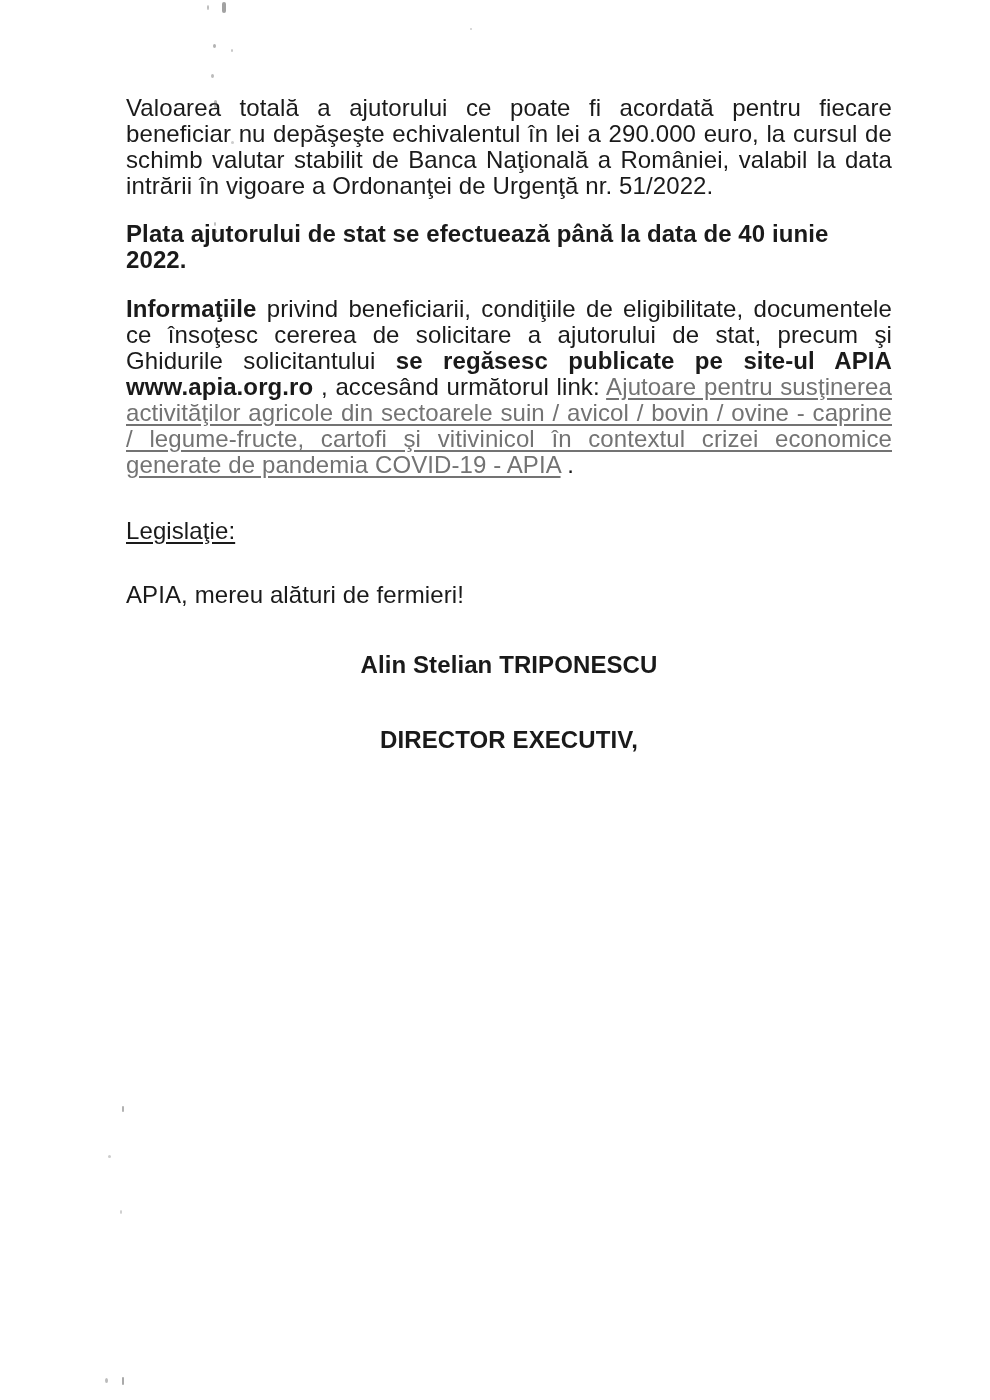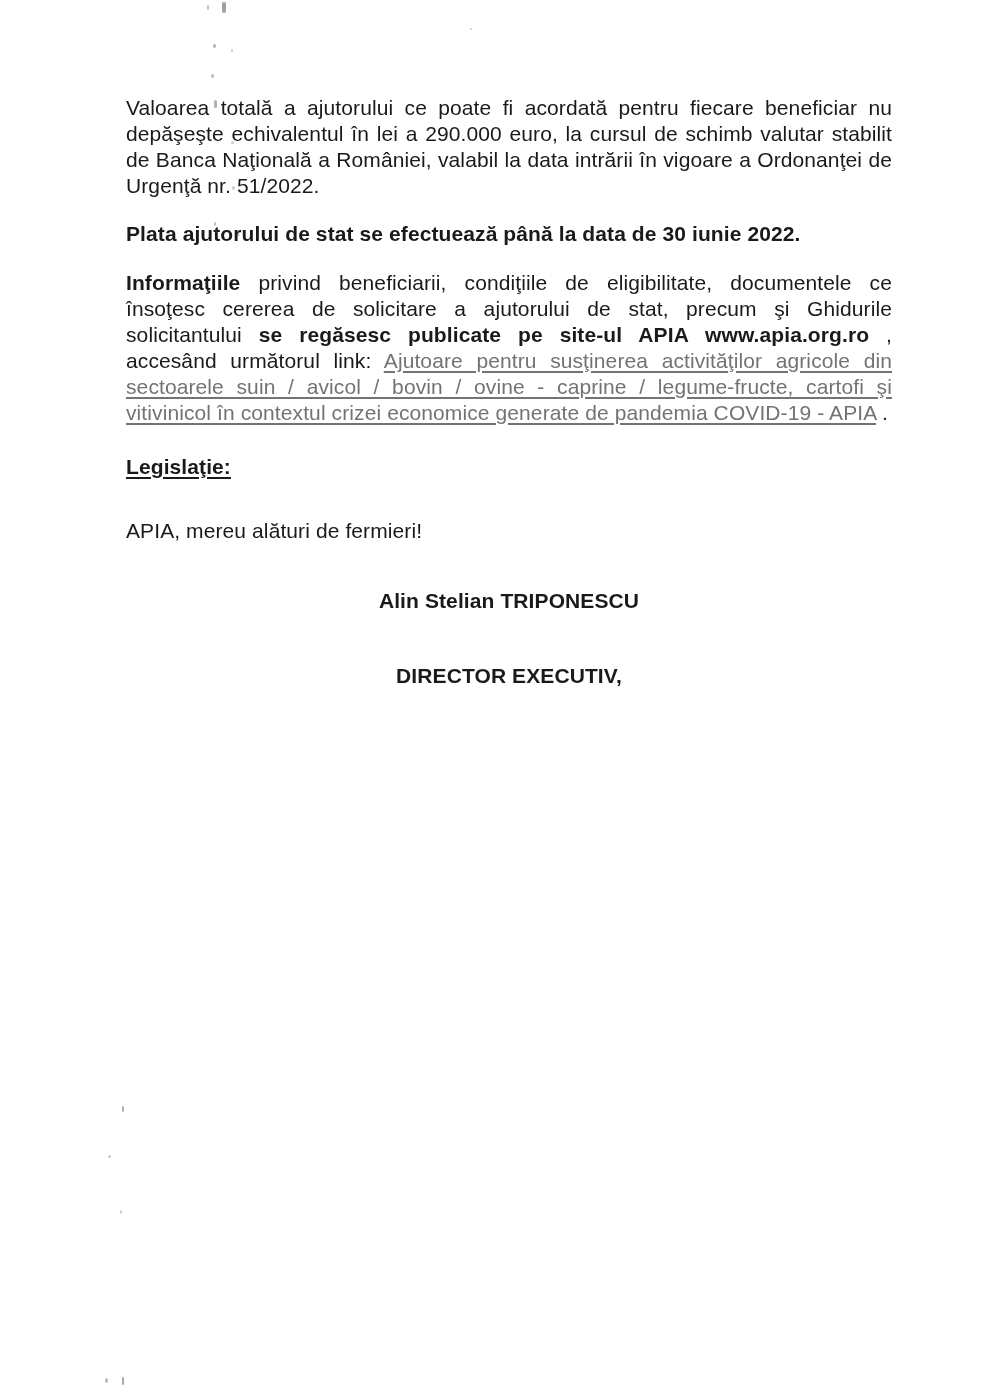--- a/index.html
+++ b/index.html
@@ -16,62 +16,62 @@
     color: #1a1a1a;
   }
   .page-content {
     position: absolute;
     left: 126px;
     top: 95px;
     width: 766px;
   }
   p {
     margin: 0;
-    font-size: 21px;
+    font-size: 24px;
     line-height: 26px;
     letter-spacing: 0.1px;
   }
   .justified {
     text-align: justify;
     text-justify: inter-word;
   }
   .bold { font-weight: 700; margin-top: 48px; }
   .underlined { text-decoration: underline; text-underline-offset: 3px; }
   .doc-link {
     text-decoration: underline;
     text-underline-offset: 3px;
     color: #737373;
     cursor: pointer;
   }
   .center { text-align: center; }
 
   .para-plata      { margin-top: 22px; }
   .para-nuseacorda { margin-top: 9px; }
   .para-informatii { margin-top: 23px; }
-  .heading-legislatie { margin-top: 28px; font-weight: bold; }
+  .heading-legislatie { margin-top: 40px; }
   .para-oug        { margin-top: 13px; }
   .apia-slogan     { margin-top: 38px; }
   .sig-title       { margin-top: 49px; }
   .sig-name        { margin-top: 44px; }
 
   
   .artifact {
     position: absolute;
     background: #555;
     border-radius: 50%;
   }
 </style>
 </head>
 <body>
 
 <div class="page-content">
 
   <p class="justified">Valoarea totală a ajutorului ce poate fi acordată pentru fiecare beneficiar nu depăşeşte echivalentul în lei a 290.000 euro, la cursul de schimb valutar stabilit de Banca Naţională a României, valabil la data intrării în vigoare a Ordonanţei de Urgenţă nr. 51/2022.</p>
 
-  <p class="bold para-plata">Plata ajutorului de stat se efectuează până la data de 30 iunie 2022.</p>
+  <p class="bold para-plata">Plata ajutorului de stat se efectuează până la data de 40 iunie 2022.</p>
 
 
   <p class="justified para-informatii"><span class="bold">Informaţiile</span><span> privind beneficiarii, condiţiile de eligibilitate, documentele ce însoţesc cererea de solicitare a ajutorului de stat, precum şi Ghidurile solicitantului </span><span class="bold">se regăsesc publicate pe site-ul APIA www.apia.org.ro</span><span> , accesând următorul link: </span><span class="doc-link">Ajutoare pentru susţinerea activităţilor agricole din sectoarele suin / avicol / bovin / ovine - caprine / legume-fructe, cartofi şi vitivinicol în contextul crizei economice generate de pandemia COVID-19 - APIA</span><span> .</span></p>
 
   <p class="underlined heading-legislatie">Legislaţie:</p>
 
 
   <p class="apia-slogan">APIA, mereu alături de fermieri!</p>
 
   <p class="bold center sig-name">Alin Stelian TRIPONESCU</p>

